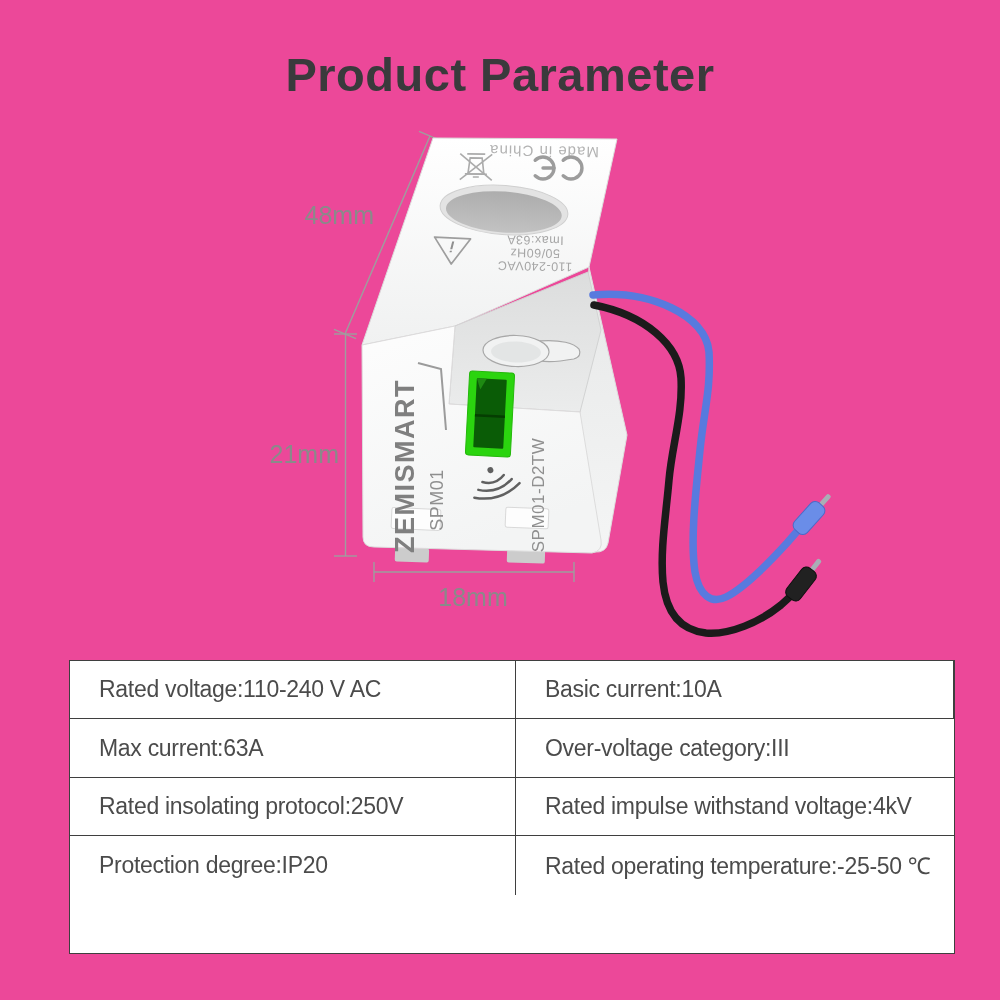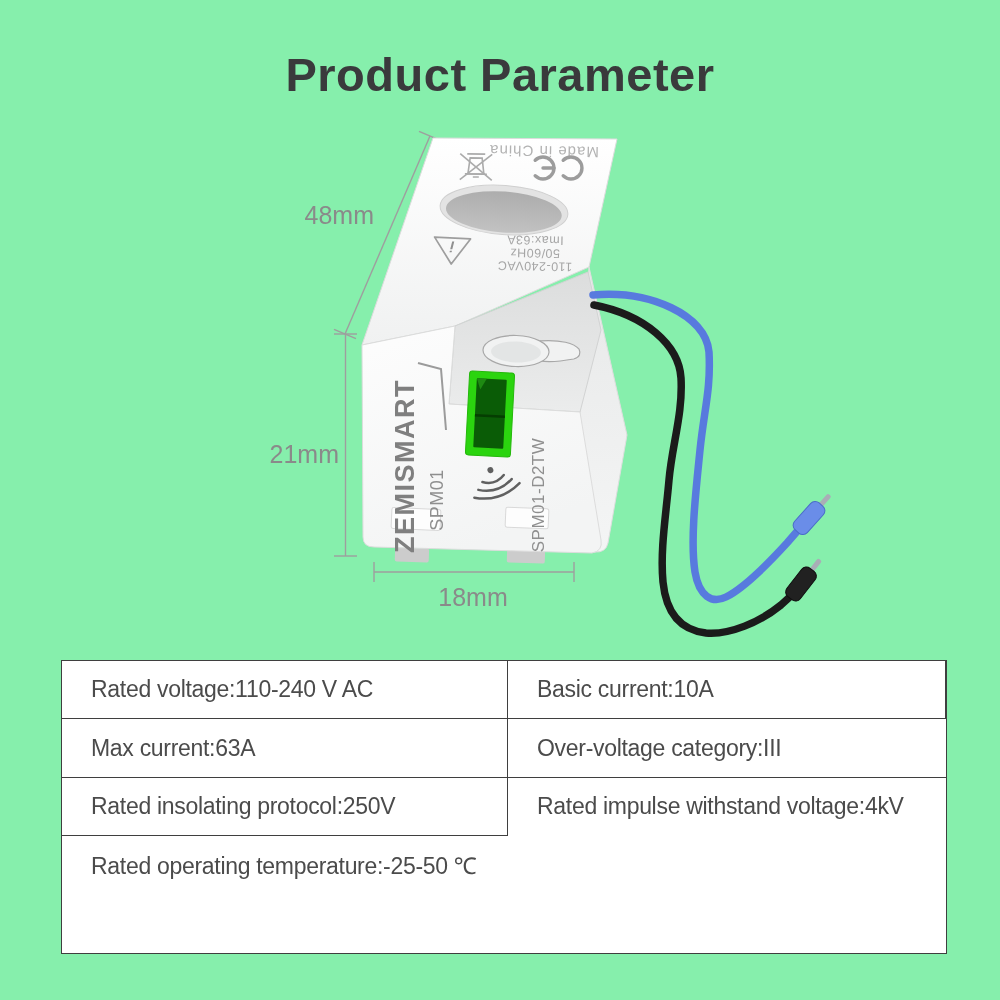--- a/index.html
+++ b/index.html
@@ -1,21 +1,21 @@
 <!DOCTYPE html>
 <html><head>
 <meta charset="utf-8">
 <style>
   html,body{margin:0;padding:0;background:#ffffff;}
-  .canvas{position:relative;width:1000px;height:1000px;background:#86efac;overflow:hidden;
+  .canvas{position:relative;width:1000px;height:1000px;background:#ec4899;overflow:hidden;
           font-family:"Liberation Sans",sans-serif;}
   .page-title{position:absolute;left:0;top:47px;width:1000px;text-align:center;
               font-size:47px;font-weight:700;color:#3a3a3c;letter-spacing:0.5px;}
   .figure-svg{position:absolute;left:270px;top:120px;}
-  .spec-table{position:absolute;left:61px;top:660px;width:886px;height:294px;
+  .spec-table{position:absolute;left:69px;top:660px;width:886px;height:294px;
               border:1px solid #3f3f3f;box-sizing:border-box;display:grid;
               grid-template-columns:446px 1fr;grid-template-rows:repeat(5,1fr);
               background:#ffffff;}
   .spec-cell{display:flex;align-items:center;padding-left:29px;box-sizing:border-box;
              font-size:23px;color:#4b4b4b;letter-spacing:-0.3px;white-space:nowrap;
              border-bottom:1px solid #3f3f3f;}
   .spec-cell.col-left{border-right:1px solid #3f3f3f;}
   .spec-table .spec-cell:nth-last-child(-n+2){border-bottom:none;}
   .dim-text{font-size:25px;fill:#8a8a8a;}
   .dim-line{stroke:#9e9e9e;stroke-width:1.4;}
@@ -149,16 +149,17 @@
     </g>
   </svg>
 
   <div class="spec-table">
     <div class="spec-cell col-left">Rated voltage:110-240 V AC</div>
     <div class="spec-cell col-left">Basic current:10A</div>
     <div class="spec-cell col-left">Max current:63A</div>
     <div class="spec-cell col-right">Over-voltage category:III</div>
     <div class="spec-cell col-left">Rated insolating protocol:250V</div>
     <div class="spec-cell col-right">Rated impulse withstand voltage:4kV</div>
+    <div class="spec-cell col-left">Protection degree:IP20</div>
     <div class="spec-cell col-right">Rated operating temperature:-25-50 ℃</div>
   </div>
 
 </div>
 
 </body></html>

